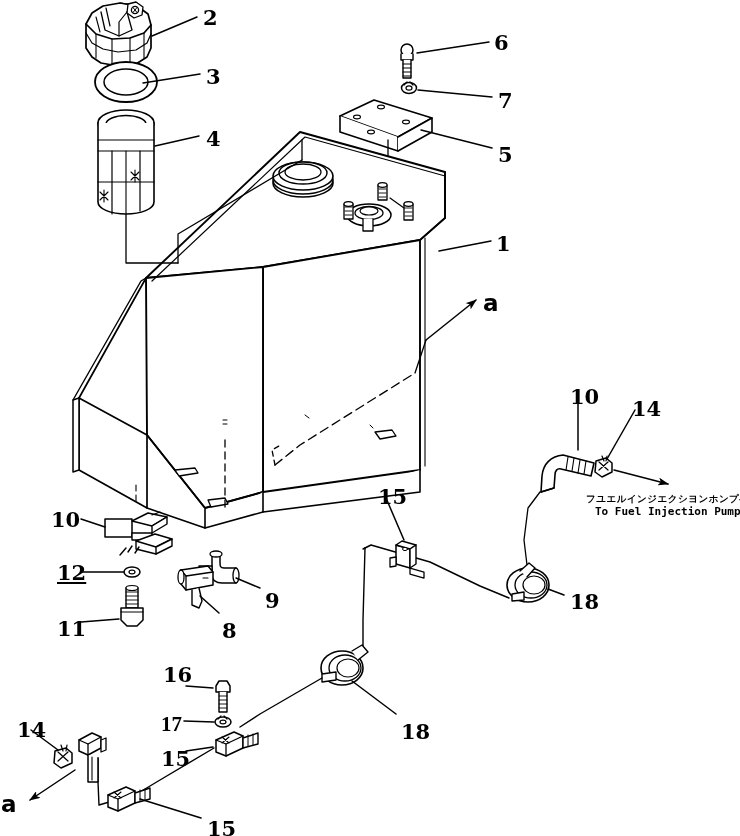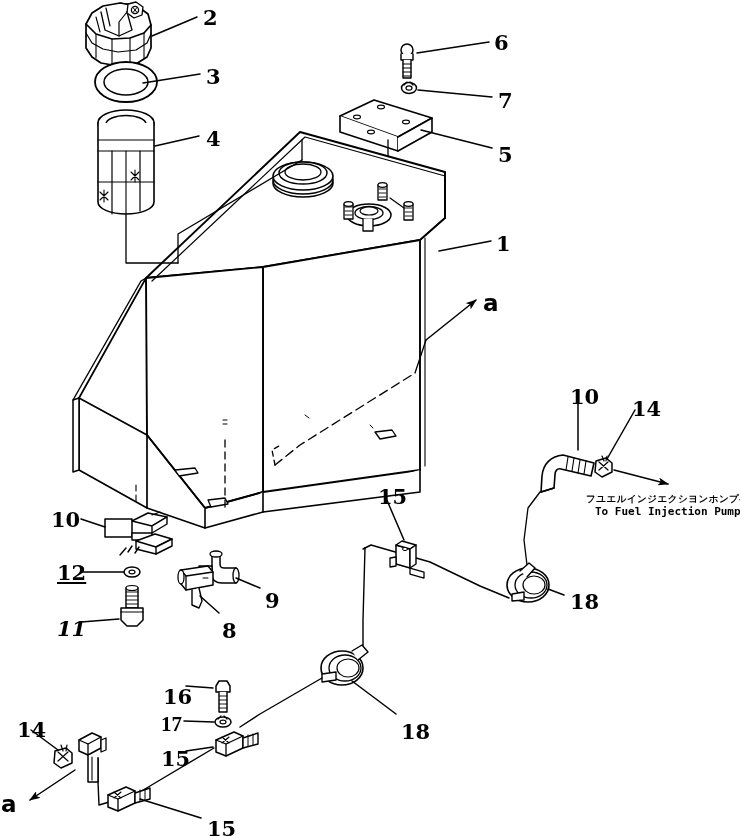--- a/index.html
+++ b/index.html
@@ -361,27 +361,27 @@
   <div class="lbl num" style="left:206px;top:66px;">3</div>
   <div class="lbl num" style="left:206px;top:128px;">4</div>
   <div class="lbl num" style="left:494px;top:32px;">6</div>
   <div class="lbl num" style="left:498px;top:90px;">7</div>
   <div class="lbl num" style="left:498px;top:144px;">5</div>
   <div class="lbl num" style="left:496px;top:233px;">1</div>
   <div class="lbl num" style="left:570px;top:386px;">10</div>
   <div class="lbl num" style="left:632px;top:398px;">14</div>
   <div class="lbl num" style="left:51px;top:509px;">10</div>
   <div class="lbl num" style="left:57px;top:562px;text-decoration:underline;">12</div>
-  <div class="lbl num" style="left:57px;top:618px;font-style:italic;">11</div>
+  <div class="lbl num" style="left:57px;top:618px;">11</div>
   <div class="lbl num" style="left:265px;top:590px;">9</div>
   <div class="lbl num" style="left:222px;top:620px;">8</div>
   <div class="lbl num" style="left:378px;top:486px;">15</div>
   <div class="lbl num" style="left:570px;top:591px;">18</div>
   <div class="lbl num" style="left:401px;top:721px;">18</div>
-  <div class="lbl num" style="left:163px;top:686px;">16</div>
+  <div class="lbl num" style="left:163px;top:664px;">16</div>
   <div class="lbl num" style="left:161px;top:714px;font-family:Liberation Serif, serif;">17</div>
   <div class="lbl num" style="left:161px;top:748px;">15</div>
   <div class="lbl num" style="left:207px;top:818px;">15</div>
   <div class="lbl num" style="left:17px;top:719px;">14</div>
 
   <div class="lbl mark" style="left:483px;top:292px;">a</div>
   <div class="lbl mark" style="left:1px;top:793px;">a</div>
 
   <div class="cap" style="left:586px;top:494px;">
     <span class="jp">フユエルインジエクシヨンホンプヘ</span>

